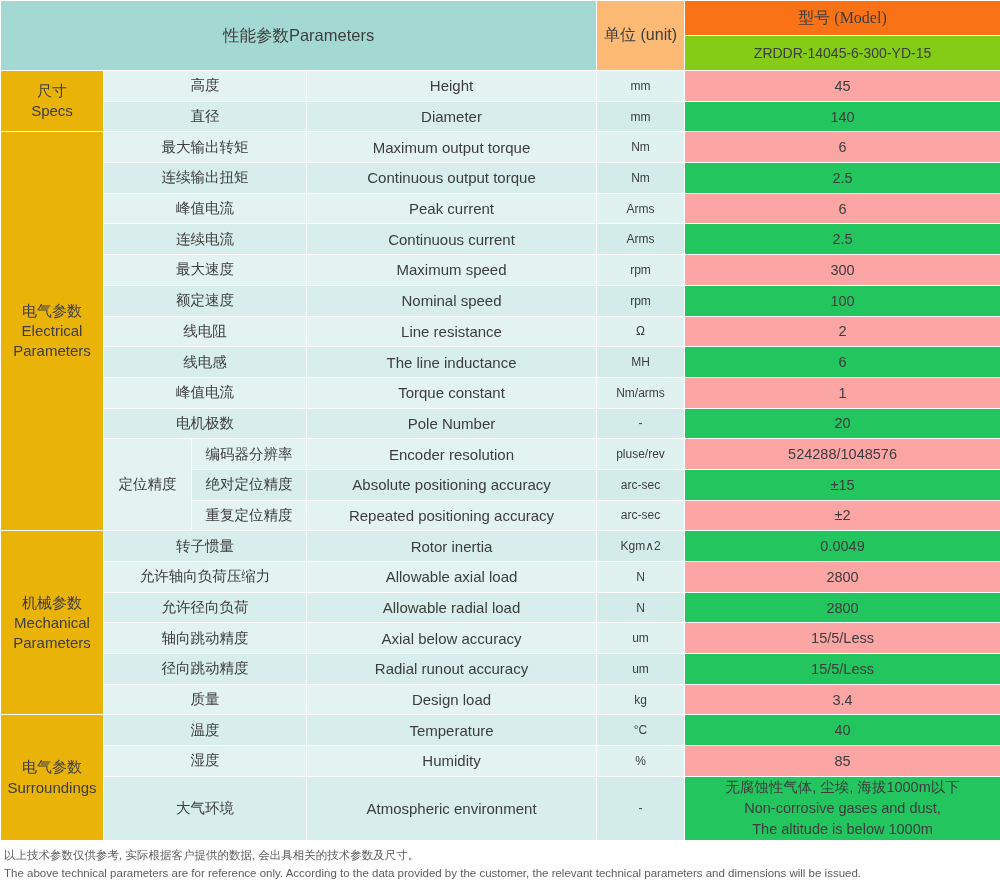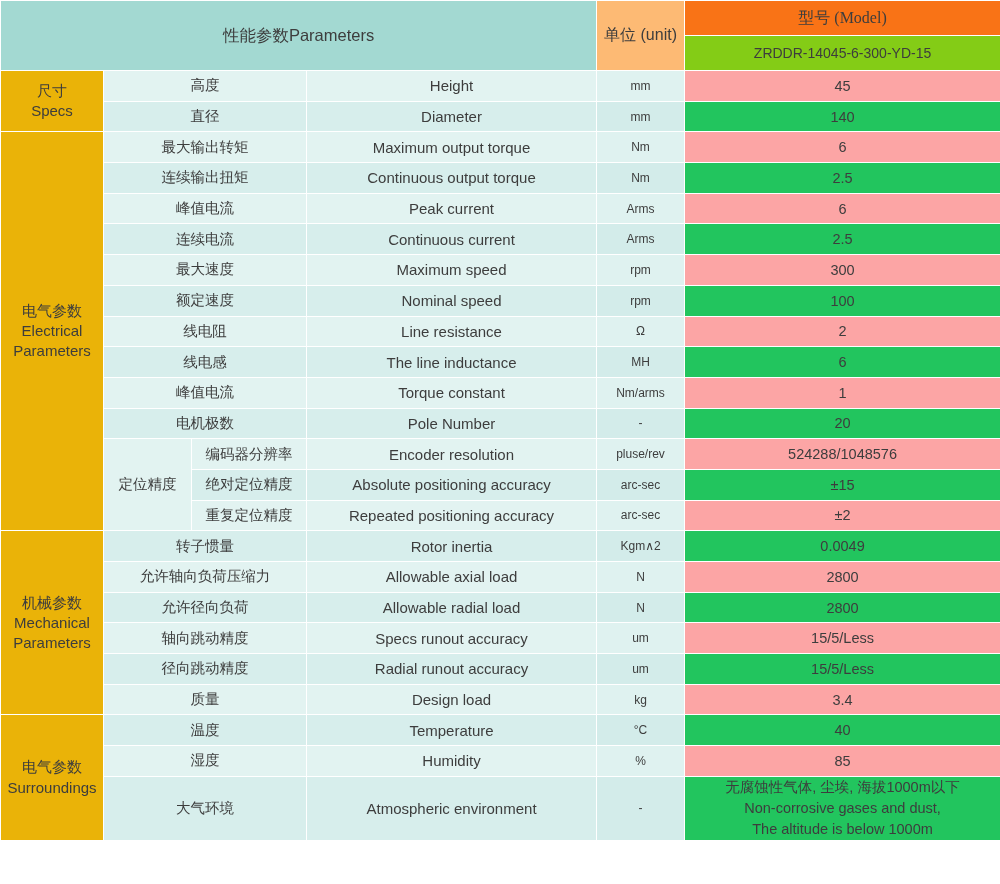--- a/index.html
+++ b/index.html
@@ -241,21 +241,21 @@
         <td class="cell-val-a row-val">2800</td>
       </tr>
       <tr class="r">
         <td class="cell-b row-cn" colspan="2">允许径向负荷</td>
         <td class="cell-b row-en">Allowable radial load</td>
         <td class="cell-unit-b row-unit">N</td>
         <td class="cell-val-b row-val">2800</td>
       </tr>
       <tr class="r">
         <td class="cell-a row-cn" colspan="2">轴向跳动精度</td>
-        <td class="cell-a row-en">Specs runout accuracy</td>
+        <td class="cell-a row-en">Axial below accuracy</td>
         <td class="cell-unit-a row-unit">um</td>
         <td class="cell-val-a row-val">15/5/Less</td>
       </tr>
       <tr class="r">
         <td class="cell-b row-cn" colspan="2">径向跳动精度</td>
         <td class="cell-b row-en">Radial runout accuracy</td>
         <td class="cell-unit-b row-unit">um</td>
         <td class="cell-val-b row-val">15/5/Less</td>
       </tr>
       <tr class="r">
@@ -287,13 +287,17 @@
         <td class="cell-unit-b row-unit">-</td>
         <td class="cell-val-b multi-val">
           <div>无腐蚀性气体, 尘埃, 海拔1000m以下</div>
           <div>Non-corrosive gases and dust,</div>
           <div>The altitude is below 1000m</div>
         </td>
       </tr>
     </tbody>
   </table>
 
+  <div class="footnote">
+    <div>以上技术参数仅供参考, 实际根据客户提供的数据, 会出具相关的技术参数及尺寸。</div>
+    <div>The above technical parameters are for reference only. According to the data provided by the customer, the relevant technical parameters and dimensions will be issued.</div>
+  </div>
 </div>
 
 </body></html>

